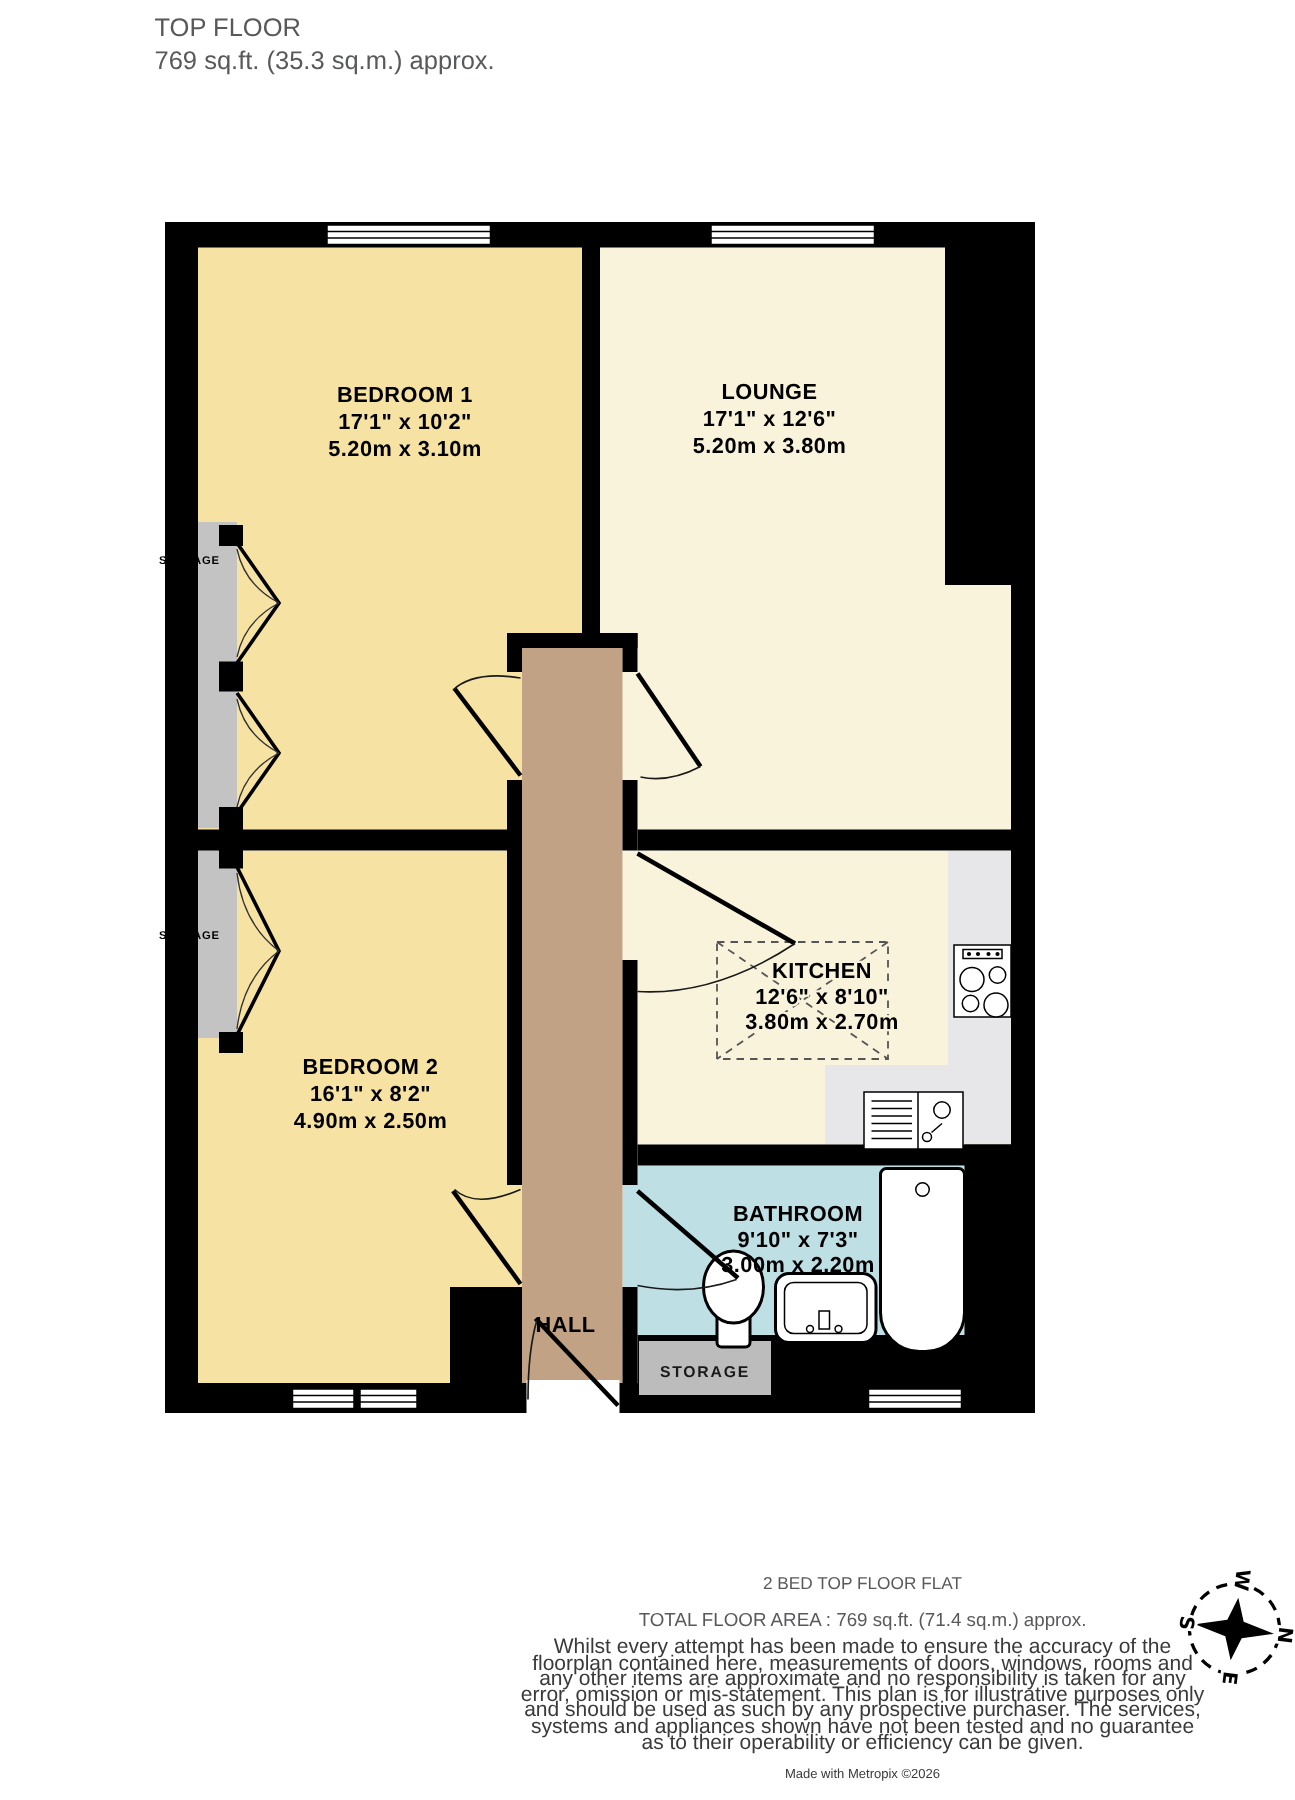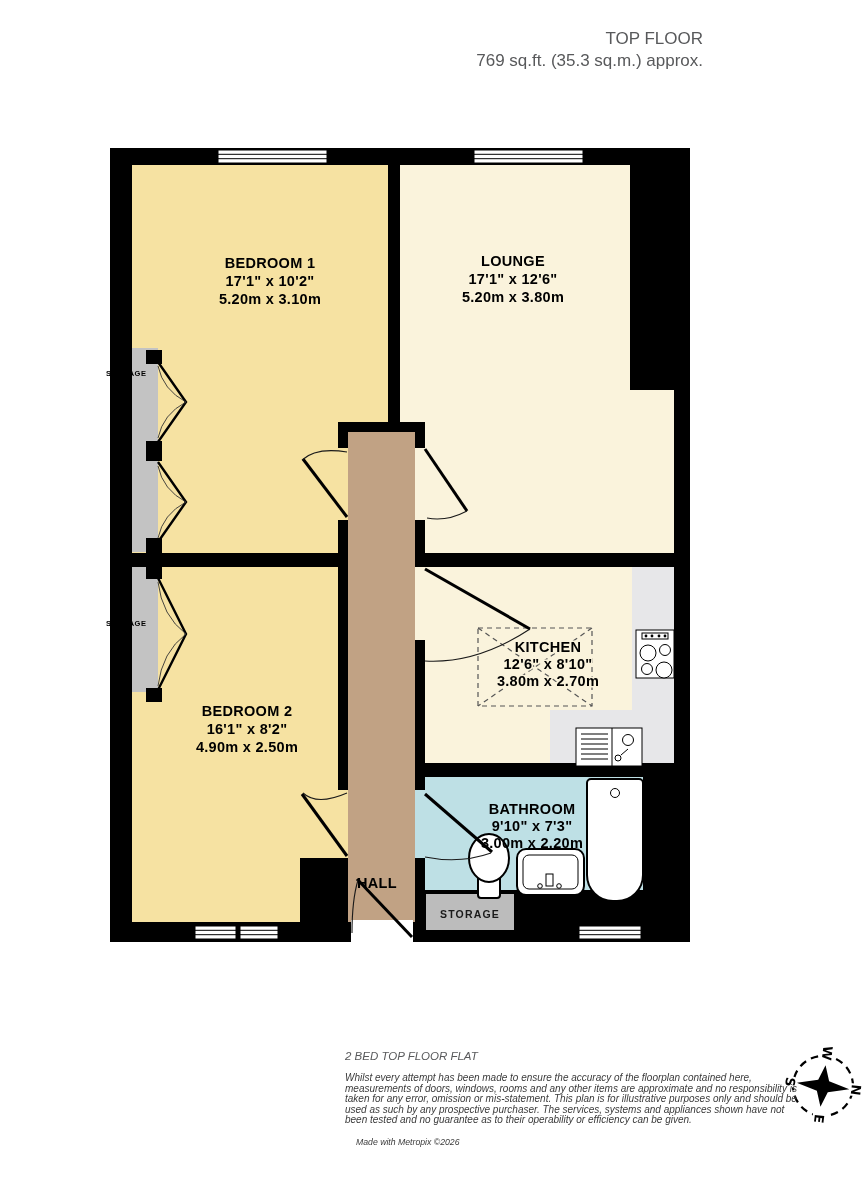--- a/index.html
+++ b/index.html
@@ -1,24 +1,24 @@
 <!DOCTYPE html>
 <html style="--bedroom: #F6E2A2; --living: #FAF3DC; --hall: #C1A284; --bathroom: #BEE0E5; --counter: #E7E7E9; --storage: #C3C3C3; --storage_box: #BCBCBC; --wall: #000000; --muted_text: #58595B; --disclaimer_text: #3A3A3A;"><head>
 <meta charset="utf-8">
 <style>
   html,body{margin:0;padding:0;background:#fff;}
   .page{position:relative;width:863px;height:1200px;background:#fff;overflow:hidden;
         font-family:"Liberation Sans",sans-serif;}
-  .title-block{position:absolute;top:28px;left:103px;width:600px;text-align:right;
+  .title-block{position:absolute;top:8px;left:103px;width:600px;text-align:left;
         color:var(--muted_text);font-size:17px;line-height:22px;}
   .plan-svg{position:absolute;left:0;top:0;}
-  .footer-block{position:absolute;top:1050px;left:345px;width:460px;font-style:italic;}
+  .footer-block{position:absolute;top:1050px;left:345px;width:460px;text-align:center;}
   .ft-type{font-size:11.5px;color:var(--muted_text);margin:0 0 11px 0;}
   .ft-area{font-size:12.5px;color:var(--muted_text);margin:0 0 5px 0;}
-  .ft-disc{font-size:10px;line-height:10.6px;color:var(--disclaimer_text);margin:0;}
+  .ft-disc{font-size:14px;line-height:10.6px;color:var(--disclaimer_text);margin:0;}
   .ft-credit{font-size:8.7px;line-height:10.6px;color:var(--disclaimer_text);margin:11px;}
 
   
   .bed{fill:var(--bedroom);} .liv{fill:var(--living);} .hall{fill:var(--hall);}
   .bath{fill:var(--bathroom);} .cnt{fill:var(--counter);} .stg{fill:var(--storage);}
   .stgbox{fill:var(--storage_box);} .w{fill:var(--wall);}
   .win{fill:#fff;stroke:#000;stroke-width:1;}
   .winline{stroke:#000;stroke-width:1;}
   .gap{fill:#fff;}
   .fix{fill:#fff;stroke:#000;stroke-width:2;}
@@ -251,17 +251,18 @@
       <path class="compass-star" d="M0,-26.5 L5.5,-5.5 L21,0 L5.5,5.5 L0,26.5 L-5.5,5.5 L-21,0 L-5.5,-5.5 Z"></path>
       <text class="compass-letter" x="0" y="-33">N</text>
       <text class="compass-letter" x="33" y="0">E</text>
       <text class="compass-letter" x="0" y="33">S</text>
       <text class="compass-letter" x="-33" y="0">W</text>
     </g>
   </svg>
 
   <div class="footer-block">
     <p class="ft-type">2 BED TOP FLOOR FLAT</p>
+    <p class="ft-area">TOTAL FLOOR AREA : 769 sq.ft. (71.4 sq.m.) approx.</p>
     <p class="ft-disc">Whilst every attempt has been made to ensure the accuracy of the floorplan contained here, measurements of doors, windows, rooms and any other items are approximate and no responsibility is taken for any error, omission or mis-statement. This plan is for illustrative purposes only and should be used as such by any prospective purchaser. The services, systems and appliances shown have not been tested and no guarantee as to their operability or efficiency can be given.</p>
     <p class="ft-credit">Made with Metropix ©2026</p>
   </div>
 
 </div>
 
 </body></html>

